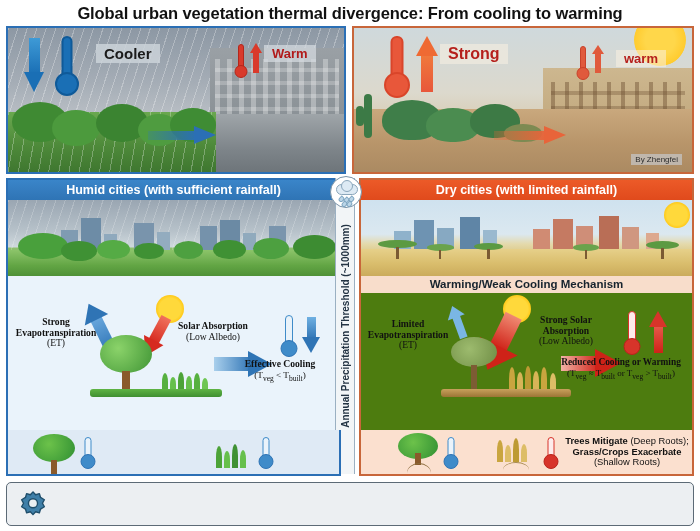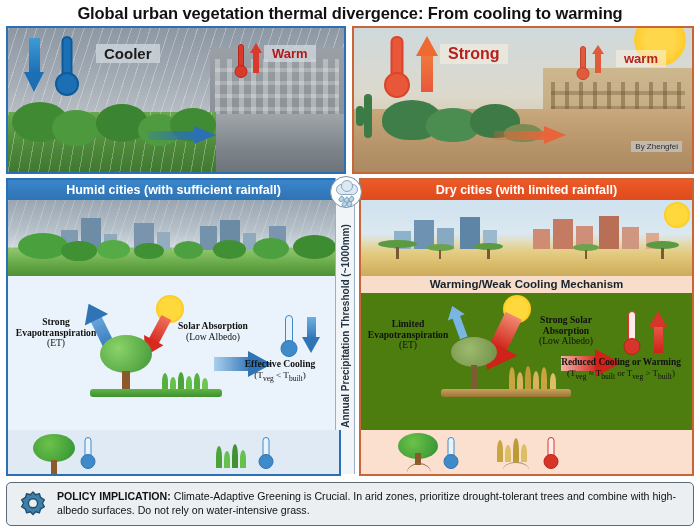--- a/index.html
+++ b/index.html
@@ -48,21 +48,21 @@
     background:radial-gradient(circle,#ffd74a 40%,#ffcb2e 70%,rgba(255,203,46,0) 72%);}
   .cactus{position:absolute;background:#3c7a46;border-radius:4px;}
   .shrub{position:absolute;border-radius:50% 50% 45% 45%;background:#4f8a4a;}
 
   
   .lblbox{position:absolute;padding:1px 8px;font-weight:bold;white-space:nowrap;}
   .lbl-cooler{left:88px;top:16px;font-size:15px;color:#1b1b1b;background:rgba(205,212,219,.82);}
   .lbl-warm{left:256px;top:17px;font-size:13px;color:#b11a1a;background:rgba(214,219,224,.72);}
   .lbl-warmer{left:86px;top:16px;font-size:16px;color:#b5201c;background:rgba(250,240,225,.55);}
   .lbl-warm2{left:262px;top:22px;font-size:13px;color:#b5201c;background:rgba(250,240,225,.55);}
-  .credit{position:absolute;right:10px;bottom:20px;font-size:8px;color:#2c2c2c;
+  .credit{position:absolute;right:10px;bottom:7px;font-size:8px;color:#2c2c2c;
     background:rgba(200,205,210,.65);padding:1px 4px;}
 
   
   .thermo{position:absolute;}
   .th-stem{position:absolute;left:50%;transform:translateX(-50%);top:0;border-radius:6px 6px 0 0;}
   .th-bulb{position:absolute;left:50%;transform:translateX(-50%);border-radius:50%;}
 
   .arrow-tri{position:absolute;width:0;height:0;}
 
   
@@ -498,27 +498,29 @@
         <div class="gblade" style="left:18px;bottom:8px;width:6px;height:24px;background:#bd9a34;"></div>
         <div class="gblade" style="left:26px;bottom:8px;width:6px;height:18px;background:#ddbd66;"></div>
         <div style="position:absolute;left:8px;bottom:0;width:26px;height:7px;
              border-top:1.2px solid #a78a50;border-radius:50%/100% 100% 0 0;"></div>
       </div>
       <div class="thermo" style="left:182px;top:7px;width:16px;height:32px;">
         <div class="th-stem" style="width:7px;height:22px;background:#fdeceb;border:1.6px solid #d7342a;box-sizing:border-box;"></div>
         <div class="th-bulb" style="bottom:0;width:15px;height:15px;background:#d7342a;border:1.6px solid #b9231b;box-sizing:border-box;"></div>
       </div>
 
+      <div class="tx" style="left:200px;top:6px;width:132px;font-size:9.4px;">
+        <b>Trees Mitigate</b><span> (Deep Roots);</span><br>
+        <b>Grass/Crops Exacerbate</b><br>
+        <span>(Shallow Roots)</span>
+      </div>
     </div>
   </div>
 
 
   <div class="policy">
     <svg class="gear" viewBox="0 0 32 32">
       <path d="M16 1l3 3.3 4.3-1.3 1.3 4.4L29 10l-2.2 4 2.2 4-4.4 2.6-1.3 4.4L19 23.7 16 27l-3-3.3-4.3 1.3-1.3-4.4L3 18l2.2-4L3 10l4.4-2.6L8.7 3 13 4.3z" fill="#3f7fa8" stroke="#1f4e6b" stroke-width="1.6" stroke-linejoin="round"></path>
       <circle cx="16" cy="14" r="5.2" fill="#e9eef1" stroke="#1f4e6b" stroke-width="1.6"></circle>
     </svg>
-    <div class="policytext">
-      <b>POLICY IMPLICATION:</b><span> Climate-Adaptive Greening is Crucial. In arid zones, prioritize drought-tolerant trees and combine with high-albedo surfaces. Do not rely on water-intensive grass.</span>
-    </div>
   </div>
 
 </div>
 
 </body></html>

